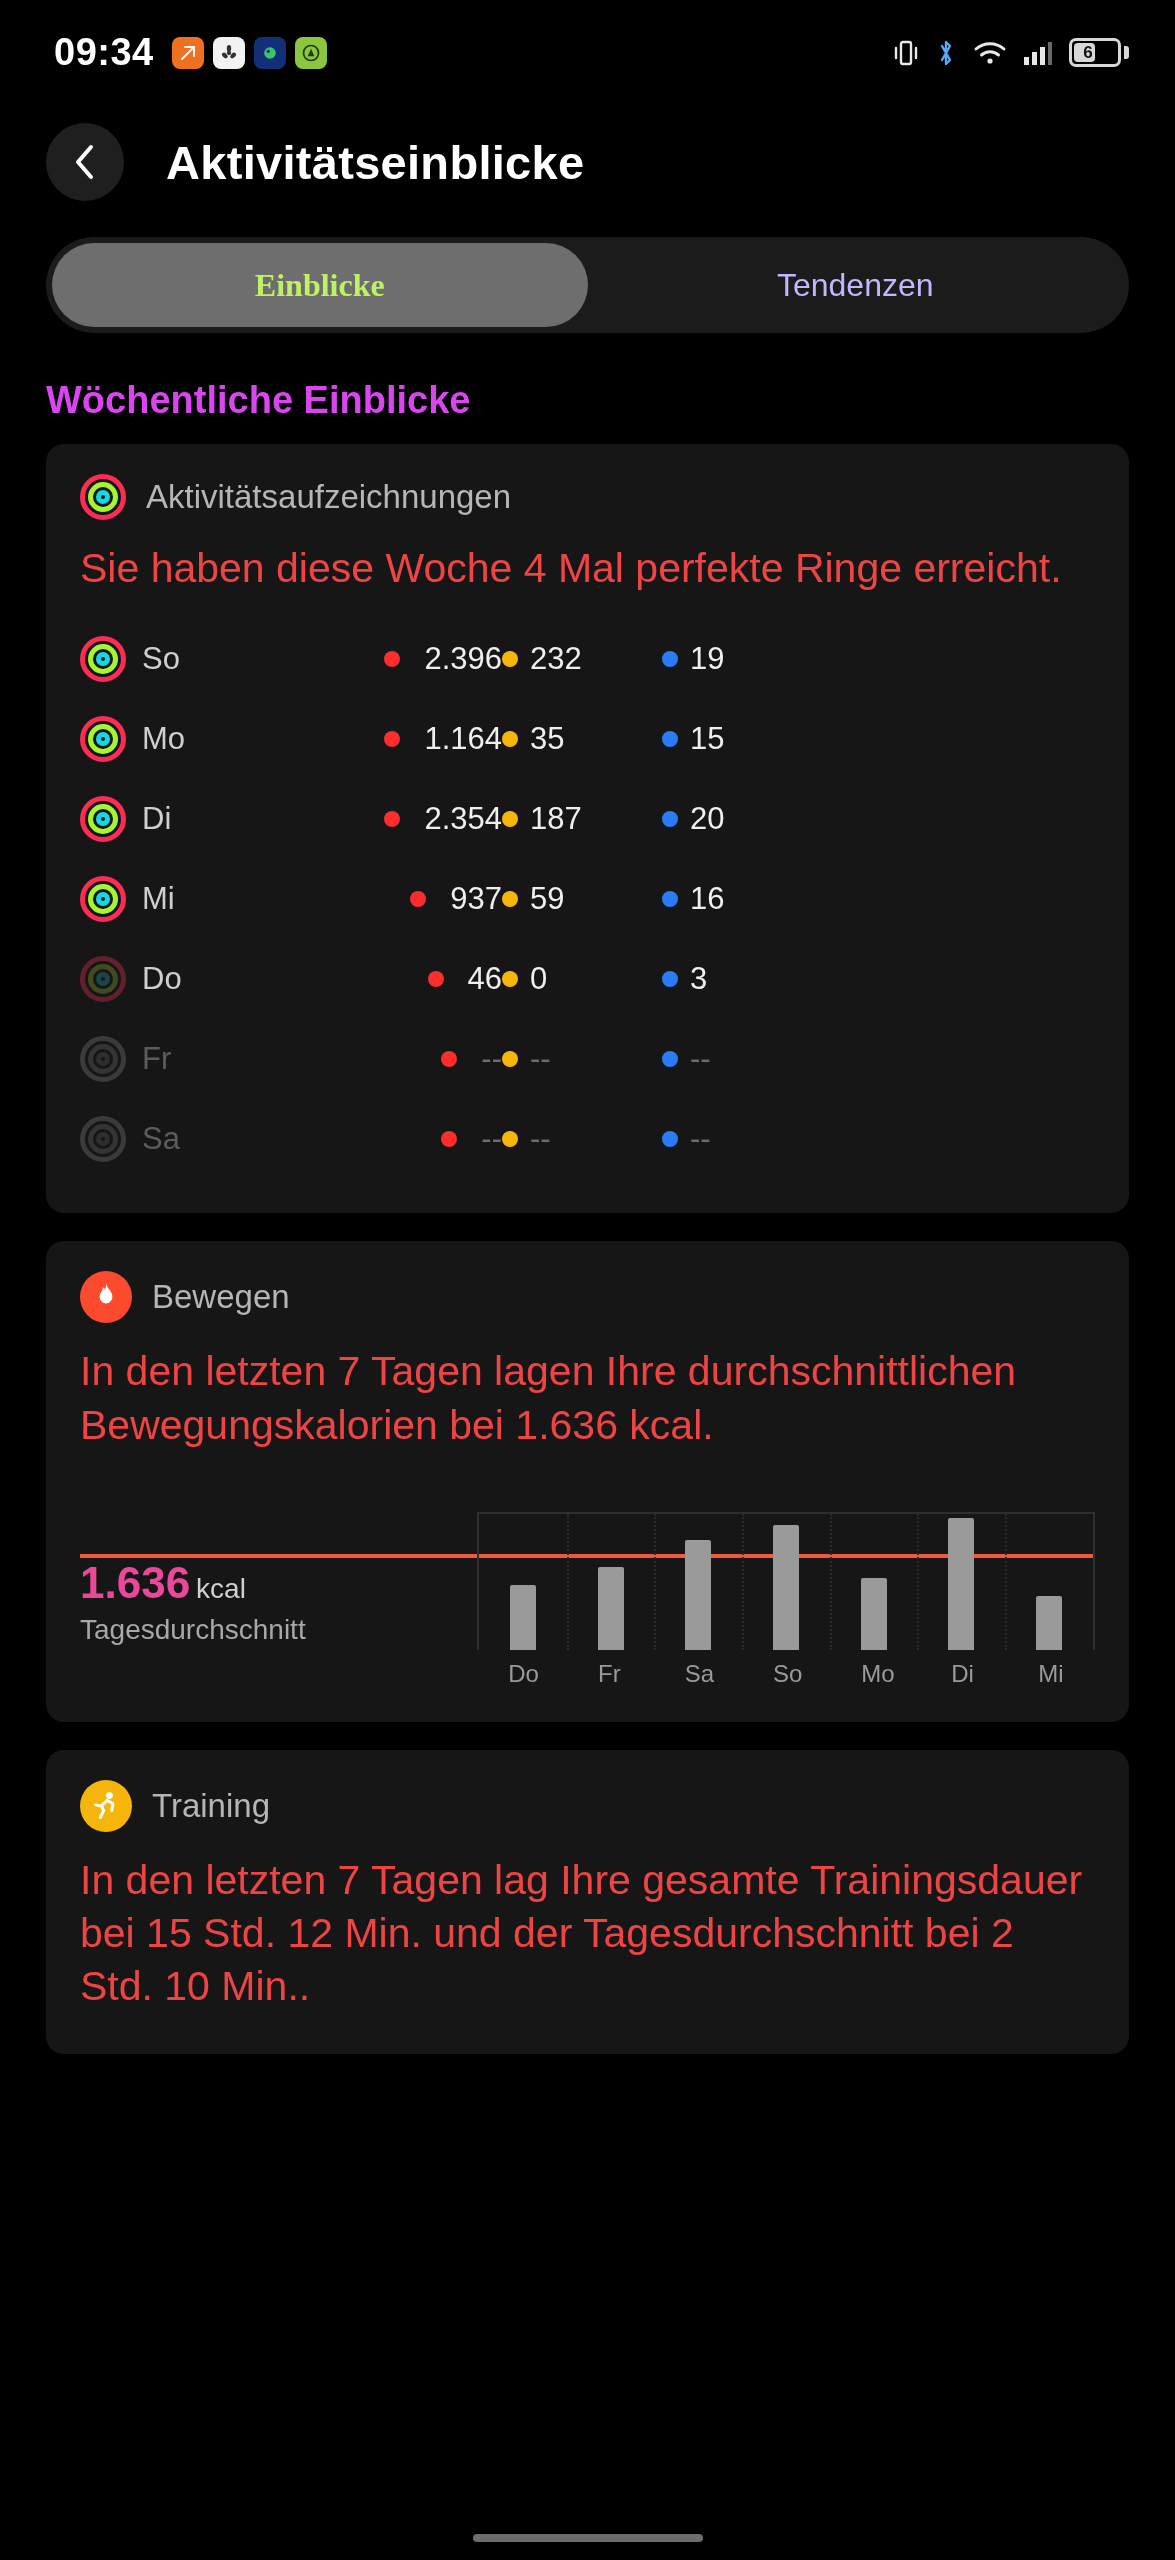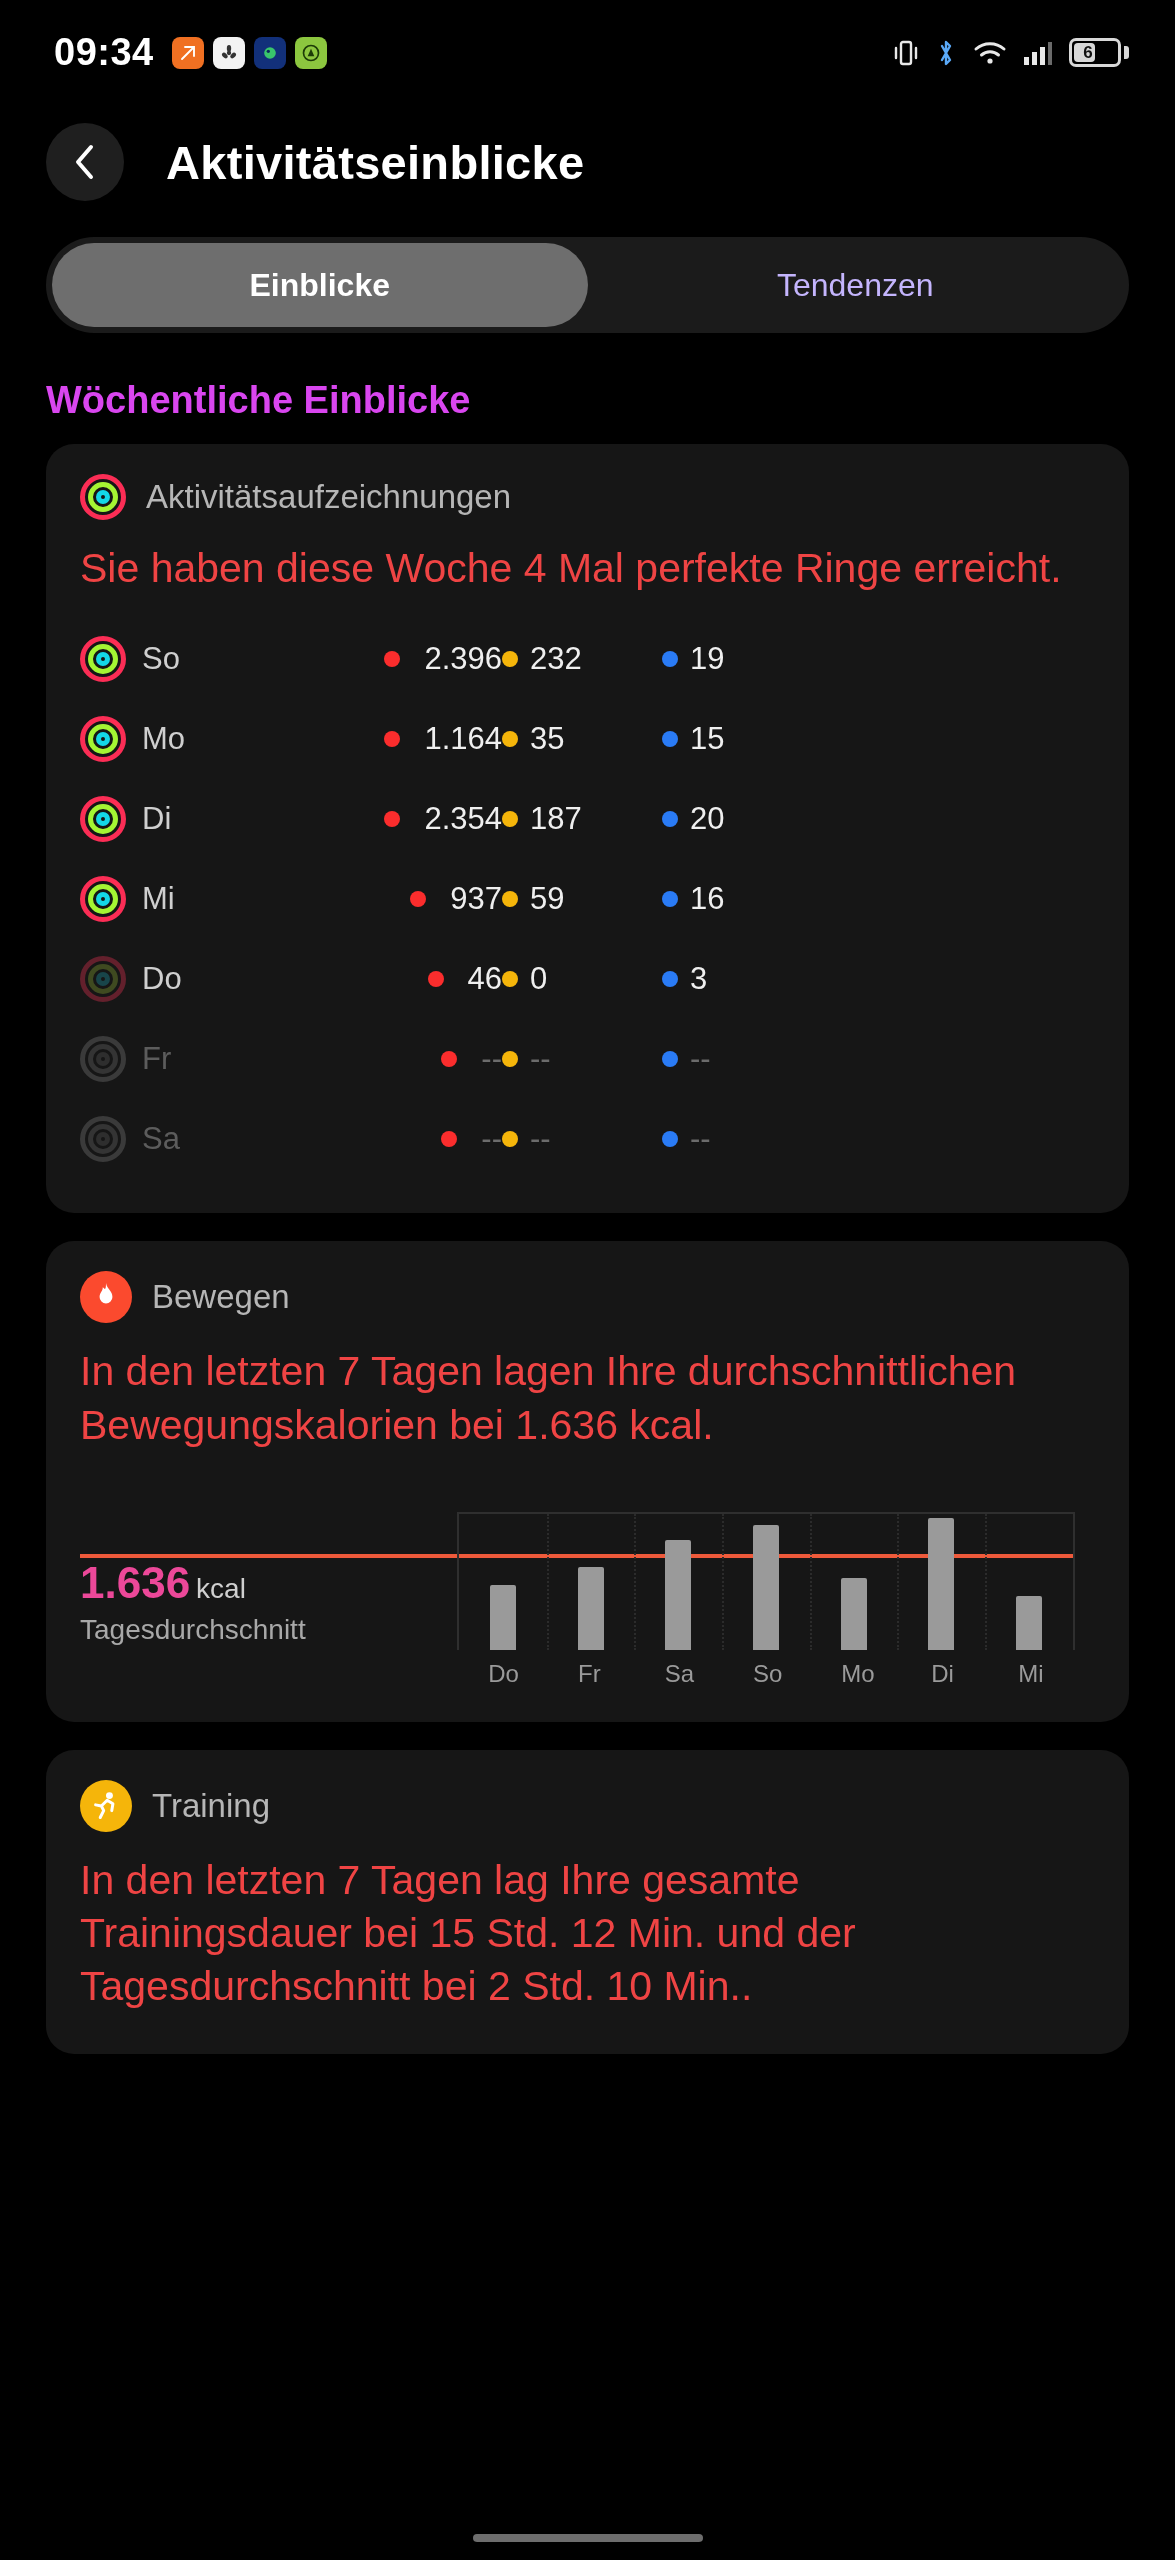--- a/index.html
+++ b/index.html
@@ -139,38 +139,39 @@
     height: 100%;
     border-radius: 44px;
     display: flex;
     align-items: center;
     justify-content: center;
     font-size: 32px;
     color: #c4b5fd;
   }
   .seg.active {
     background: #6e6e6e;
-    color: #ffffff;
+    color: #bef264;
     font-weight: bold;
+    font-family: Liberation Serif, serif;
   }
 
   
   .section-title {
     margin: 46px 0 22px 46px;
     font-size: 38px;
     font-weight: bold;
     color: #d946ef;
   }
 
   
   .card {
     margin: 0 46px 28px 46px;
     background: #161616;
-    border-radius: 28px;
-    padding: 30px 54px 34px 34px;
+    border-radius: 18px;
+    padding: 30px 34px 34px 34px;
     box-sizing: border-box;
   }
   .card-head {
     display: flex;
     align-items: center;
     gap: 20px;
     margin-bottom: 22px;
   }
   .card-head-label {
     font-size: 33px;

